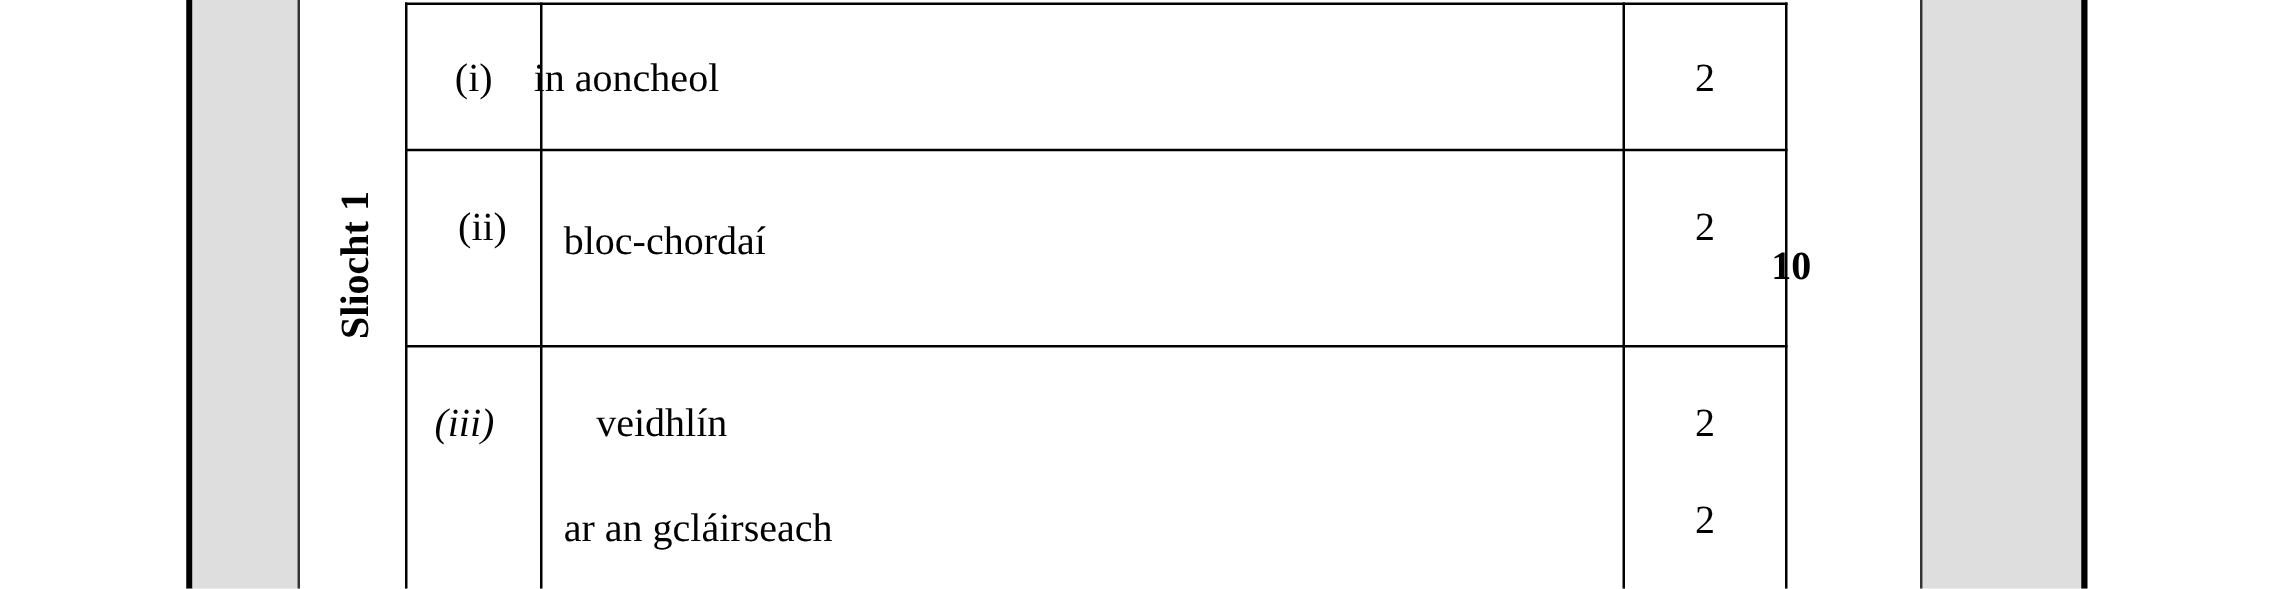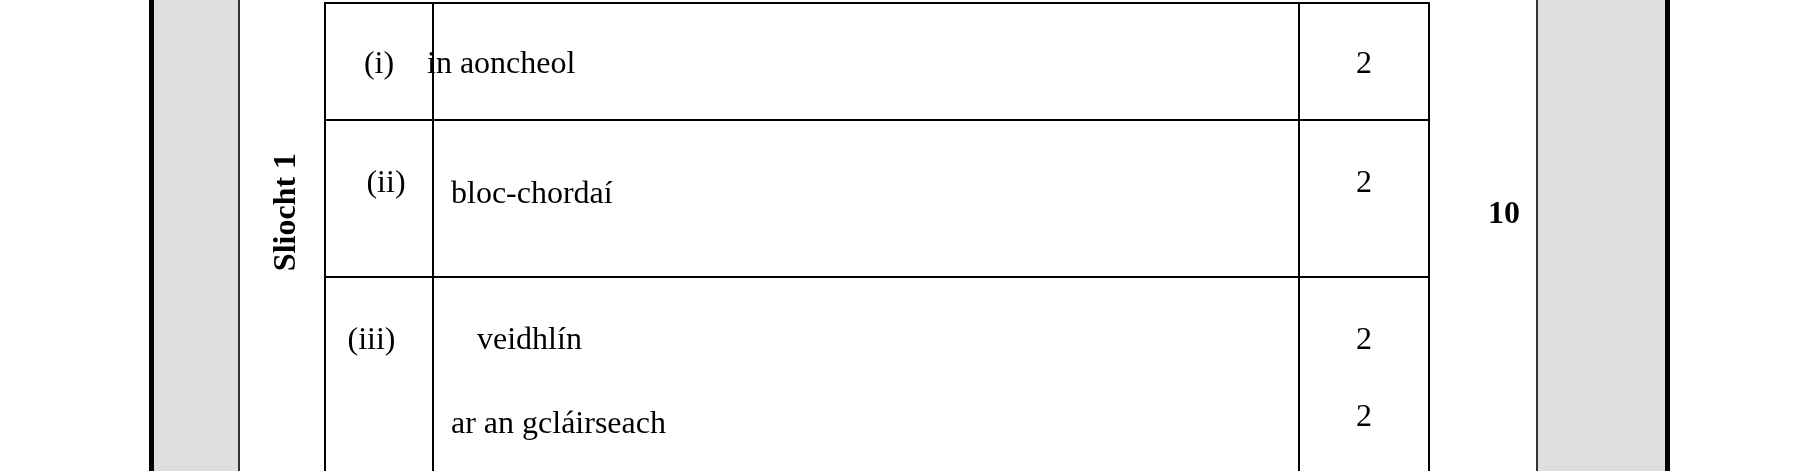--- a/index.html
+++ b/index.html
@@ -48,23 +48,23 @@
     <div class="txt center" style="left:1300px;top:46px;width:128px;">2</div>
   </div>
 
   <div>
     <div class="txt center" style="left:326px;top:165px;width:120px;">(ii)</div>
     <div class="txt" style="left:451px;top:176px;">bloc-chordaí</div>
     <div class="txt center" style="left:1300px;top:165px;width:128px;">2</div>
   </div>
 
   <div>
-    <div class="txt center" style="left:326px;top:322px;width:91px;">(iii)</div>
+    <div class="txt center" style="left:326px;top:322px;width:91px;font-style:italic;">(iii)</div>
     <div class="txt" style="left:477px;top:322px;">veidhlín</div>
     <div class="txt center" style="left:1300px;top:322px;width:128px;">2</div>
     <div class="txt" style="left:451px;top:406px;">ar an gcláirseach</div>
     <div class="txt center" style="left:1300px;top:399px;width:128px;">2</div>
   </div>
 </div>
 
-<div class="abs" style="left:1451px;top:0;width:106px;height:369px;">
+<div class="abs" style="left:1380px;top:0;width:106px;height:369px;">
   <div class="txt center bold" style="left:0;top:196px;width:106px;">10</div>
 </div>
 
 </body></html>

